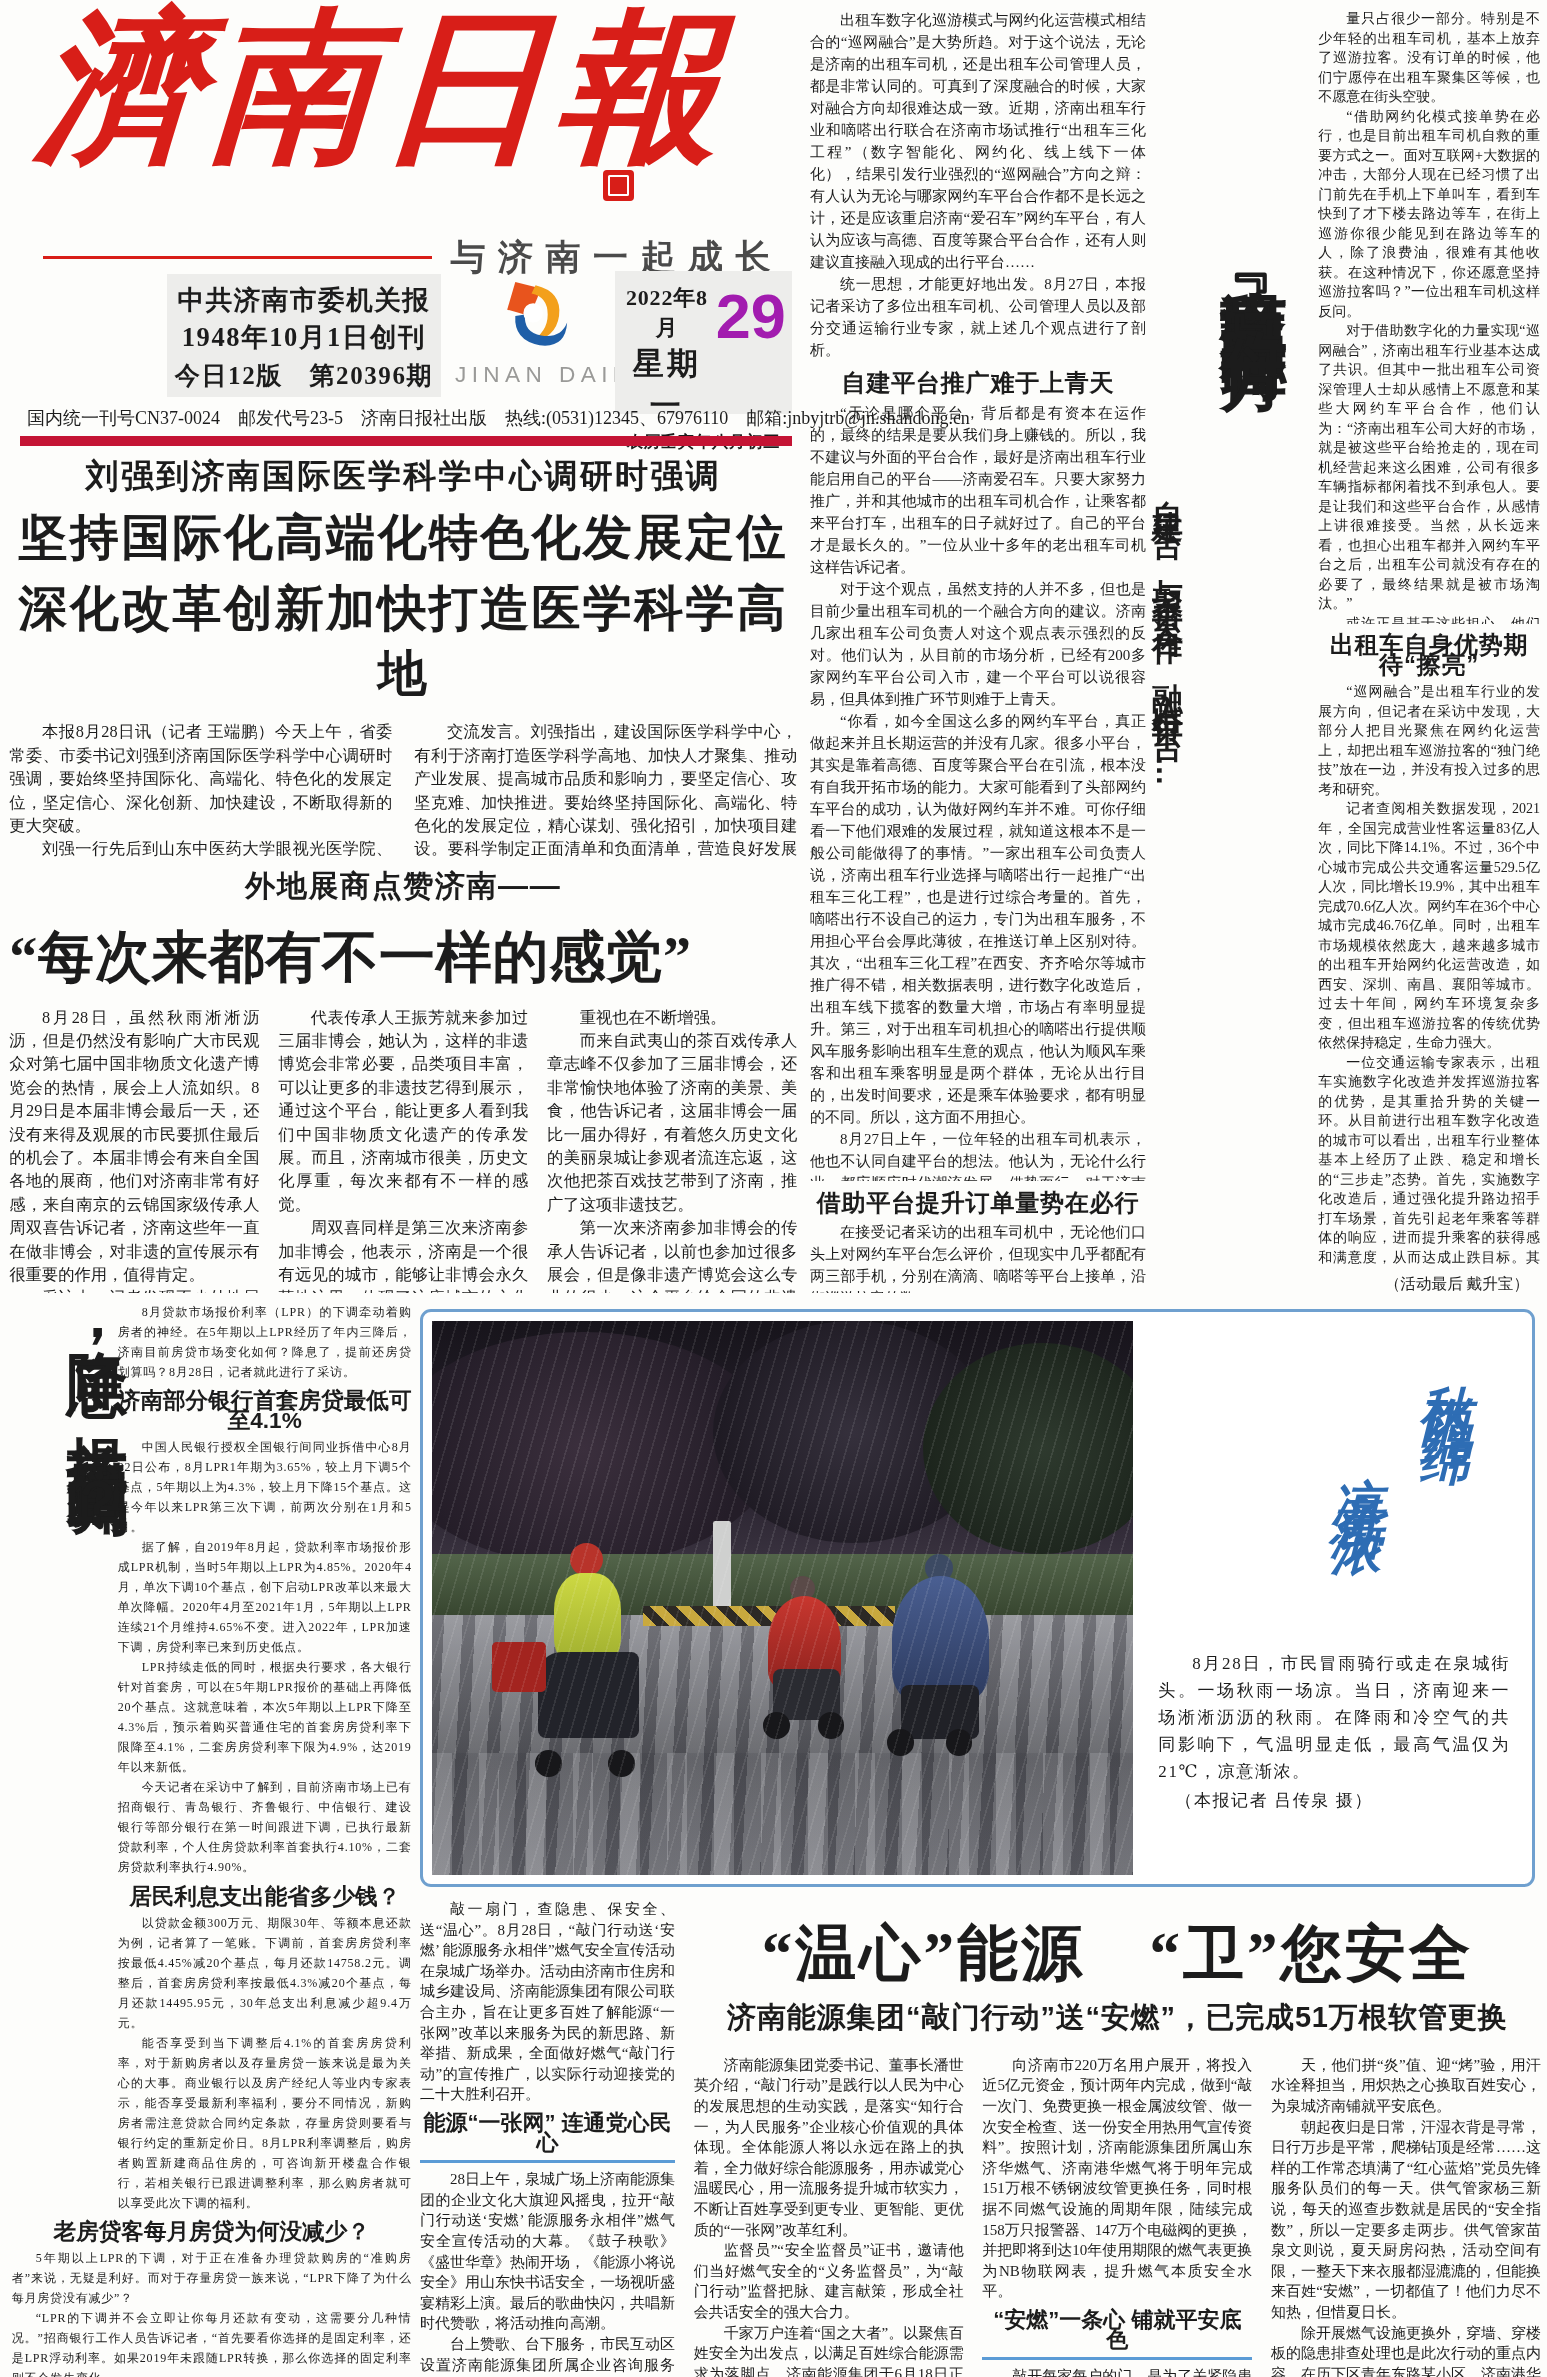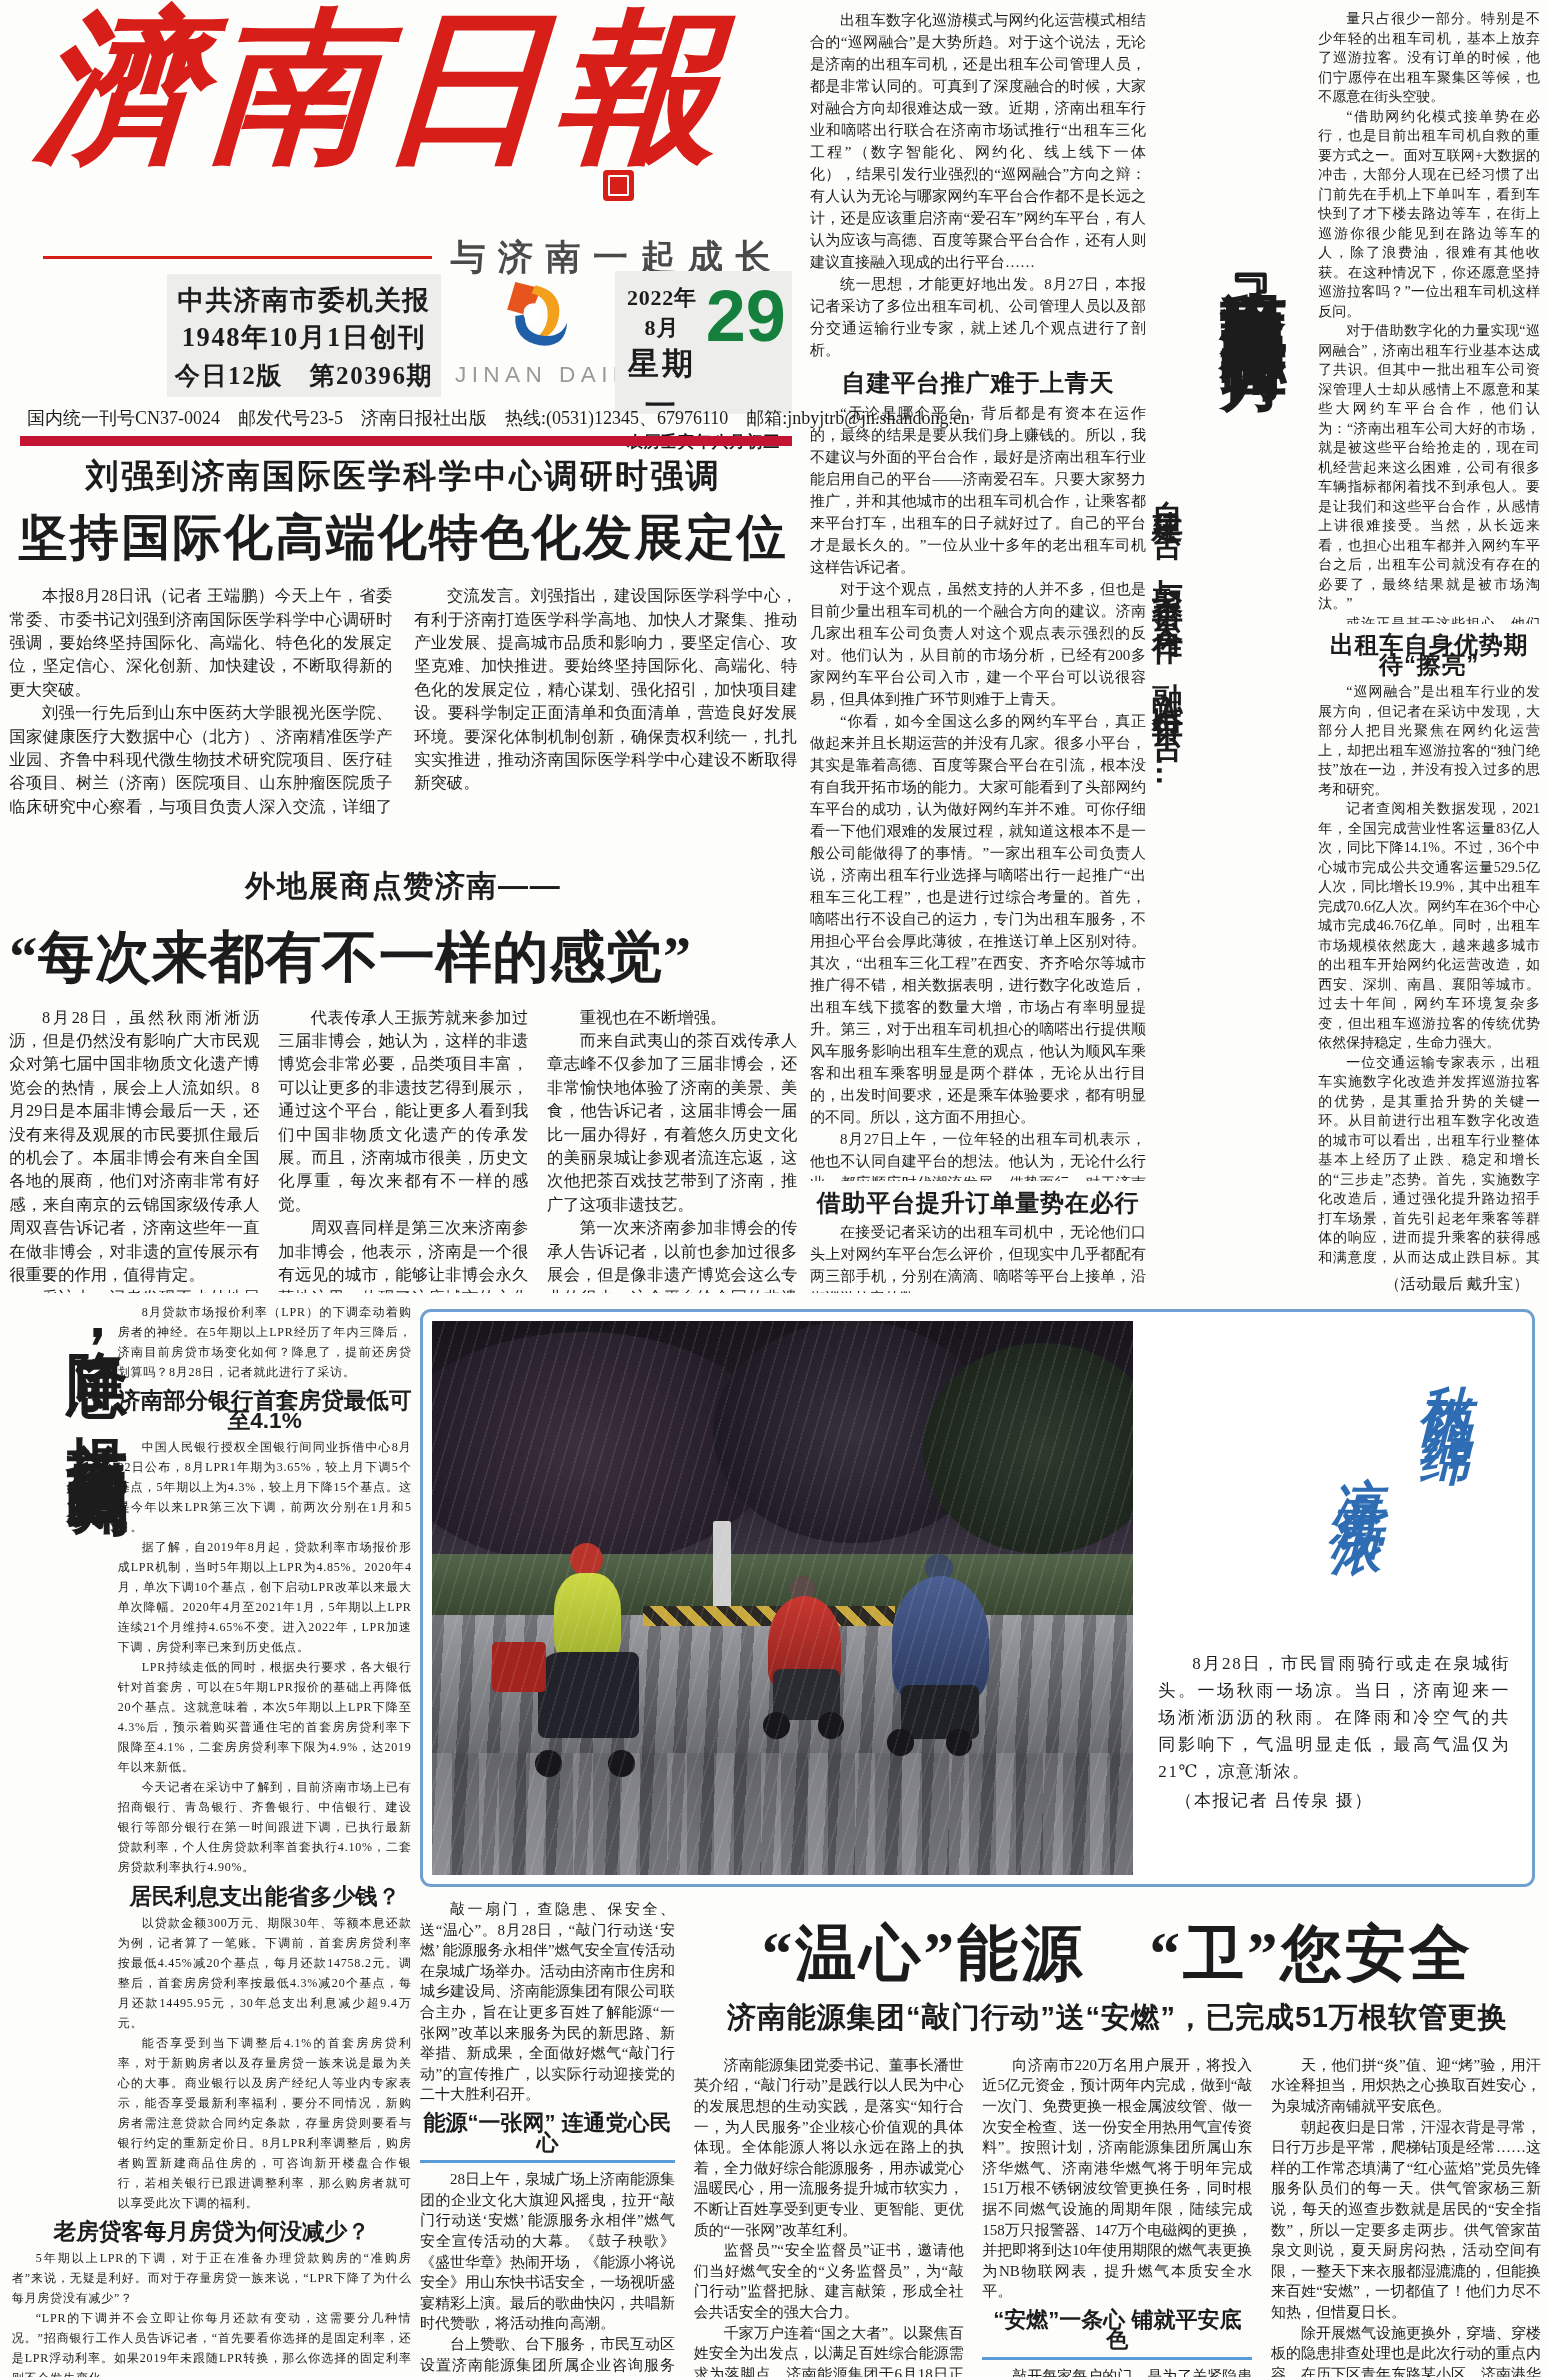--- a/index.html
+++ b/index.html
@@ -23,21 +23,21 @@
   .info-box .l3 { font-size:25px; font-weight:bold; line-height:39px; letter-spacing:1.6px; }
   .logo-wrap { position:absolute; left:455px; top:274px; width:153px; text-align:center; }
   .logo-mark { width:81px; height:81px; display:inline-block; }
   .logo-en { margin-top:3.1px; font-family:"Liberation Sans","DejaVu Sans",sans-serif; font-size:22.6px;
              color:#9a9a98; letter-spacing:5.4px; white-space:nowrap; }
   .date-box { position:absolute; left:615px; top:271px; width:177px; height:143px; background:#ededeb; padding:7.8px 6.2px 0; }
   .date-top { display:flex; align-items:flex-start; justify-content:center; }
   .date-left { text-align:center; padding-top:4.7px; }
   .date-month { font-size:22px; font-weight:bold; letter-spacing:0.8px; }
   .date-week { font-size:31px; font-weight:bold; letter-spacing:3.1px; }
-  .date-day { font-size:72px; line-height:75px; font-weight:bold; color:#15803d;
+  .date-day { font-size:63px; line-height:75px; font-weight:bold; color:#a21caf;
               font-family:"Liberation Sans","DejaVu Sans",sans-serif; margin-left:3.1px; }
   .date-lunar { text-align:center; font-size:16.3px; font-weight:bold; margin-top:3.1px; letter-spacing:0.8px; }
   .pub-line { position:absolute; left:27px; top:406px; width:767px; font-size:18px; color:#1c1c1c; white-space:nowrap; }
   .rule-red { position:absolute; left:19.5px; top:436px; width:772px; height:10px; background:#c41434; }
 
   
   p { margin:0; text-indent:2em; text-align:justify; }
   .flow { overflow:hidden; }
   .subhead { font-family:"Liberation Sans","DejaVu Sans",sans-serif; font-weight:bold; text-align:center; }
   .byline { text-align:right; text-indent:0; }
@@ -187,20 +187,21 @@
       </div>
       <div class="date-lunar">农历壬寅年八月初三</div>
     </div>
     <div class="pub-line">国内统一刊号CN37-0024　邮发代号23-5　济南日报社出版　热线:(0531)12345、67976110　邮箱:jnbyjtrb@jn.shandong.cn</div>
   </header>
   <div class="rule-red"></div>
 
   <section class="sec-medical">
     <div class="med-kicker">刘强到济南国际医学科学中心调研时强调</div>
     <div class="med-head">坚持国际化高端化特色化发展定位</div>
+    <div class="med-head">深化改革创新加快打造医学科学高地</div>
     <div class="med-cols">
       <div class="col flow">
           <p>本报8月28日讯（记者 王端鹏）今天上午，省委常委、市委书记刘强到济南国际医学科学中心调研时强调，要始终坚持国际化、高端化、特色化的发展定位，坚定信心、深化创新、加快建设，不断取得新的更大突破。</p>
           <p>刘强一行先后到山东中医药大学眼视光医学院、国家健康医疗大数据中心（北方）、济南精准医学产业园、齐鲁中科现代微生物技术研究院项目、医疗硅谷项目、树兰（济南）医院项目、山东肿瘤医院质子临床研究中心察看，与项目负责人深入交流，详细了解项目建设、运营发展、科技创新、成果转化、行业前景、临床诊疗等情况。</p>
         </div>
       <div class="col flow">
           <p>交流发言。刘强指出，建设国际医学科学中心，有利于济南打造医学科学高地、加快人才聚集、推动产业发展、提高城市品质和影响力，要坚定信心、攻坚克难、加快推进。要始终坚持国际化、高端化、特色化的发展定位，精心谋划、强化招引，加快项目建设。要科学制定正面清单和负面清单，营造良好发展环境。要深化体制机制创新，确保责权利统一，扎扎实实推进，推动济南国际医学科学中心建设不断取得新突破。</p>
         </div>
     </div>
   </section>

